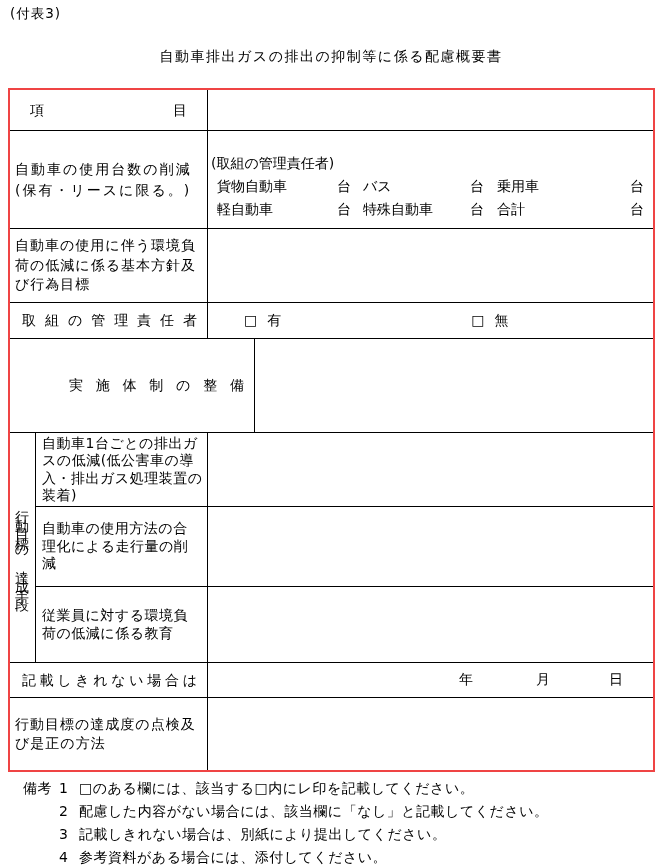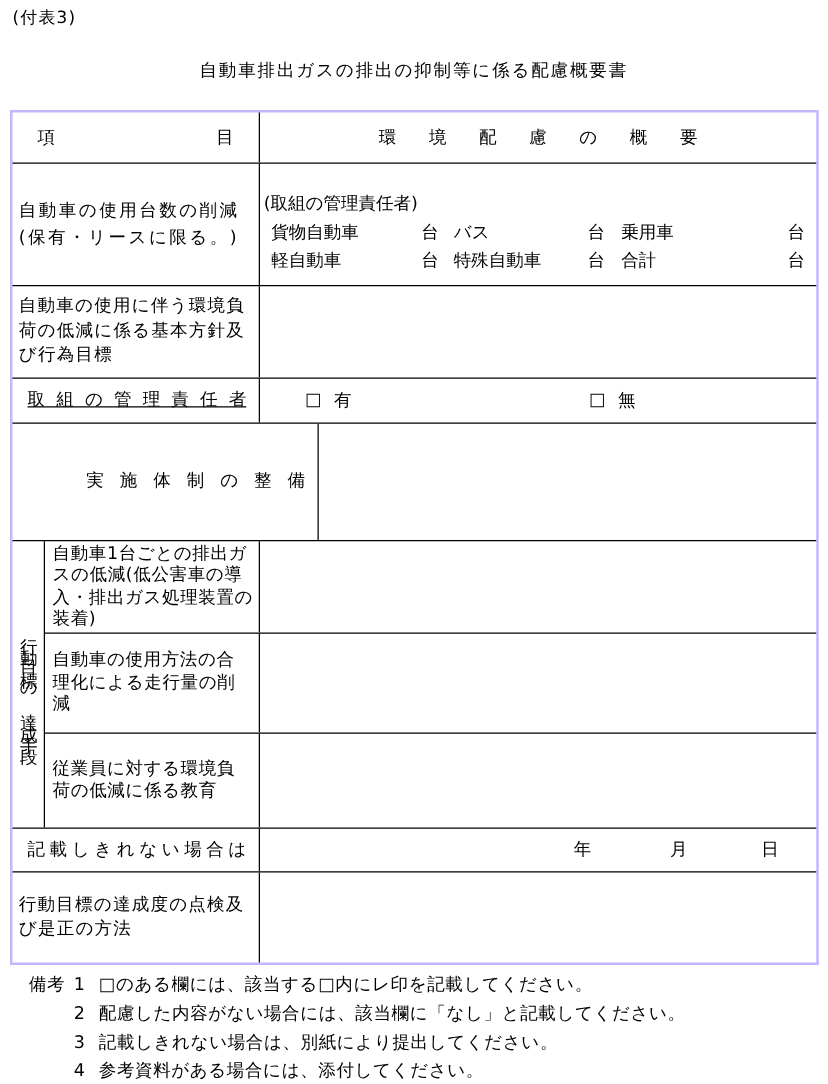--- a/index.html
+++ b/index.html
@@ -1,21 +1,21 @@
 <!DOCTYPE html>
 <html><head>
 <meta charset="utf-8">
 <style>
   html,body{margin:0;padding:0;background:#fff;color:#000;
     font-family:"DejaVu Sans",sans-serif;}
   .page{position:relative;width:662px;height:867px;background:#fff;overflow:hidden;}
   .appendix{position:absolute;left:10px;top:5px;font-size:13.5px;letter-spacing:1px;}
   .title{position:absolute;left:0;top:48px;width:662px;text-align:center;
     font-size:14px;letter-spacing:1.5px;}
-  .ftable{position:absolute;left:8px;top:88px;width:647px;border:2px solid #c4b5fd;
+  .ftable{position:absolute;left:8px;top:88px;width:647px;border:2px solid #ef4444;
     box-sizing:border-box;font-size:14px;background:#fff;}
   .tr{display:flex;box-sizing:border-box;}
   .tr + .tr{border-top:1px solid #000;}
   .lbl{width:198px;box-sizing:border-box;border-right:1px solid #000;
     display:flex;align-items:center;padding-left:5px;white-space:pre-line;
     line-height:19.5px;letter-spacing:1px;}
   .cnt{flex:1;box-sizing:border-box;position:relative;}
   
   .just{display:block;text-align:justify;text-align-last:justify;
     padding:0 10px 0 12px;letter-spacing:0;white-space:normal;}
@@ -24,21 +24,21 @@
   .hdr-ov{display:block;text-align:justify;text-align-last:justify;
     padding:0 95px;line-height:40px;}
   .r2{height:98px;}
   .r2 .lbl{letter-spacing:2px;line-height:21px;}
   .usage{display:flex;flex-direction:column;justify-content:flex-end;
     padding:0 0 7px 3px;line-height:23px;}
   .vrow{display:flex;margin-left:6px;}
   .vc1{width:120px;} .vu1{width:26px;} .vc2{width:107px;} .vu2{width:27px;}
   .vc3{width:133px;} .vu3{flex:1;}
   .r3{height:74px;}
-  .r4{height:36px;} .r4 .just{line-height:35px;text-decoration:underline;}
+  .r4{height:36px;} .r4 .just{line-height:35px;}
   .chkline{display:flex;align-items:center;height:100%;}
   .opt{display:inline-flex;gap:10px;}
   .opt0{margin-left:36px;} .opt1{margin-left:190px;}
   .r5{height:94px;padding-left:47px;} .r5 .just{line-height:93px;}
   .r6{height:230px;}
   .vcol{width:26px;box-sizing:border-box;border-right:1px solid #000;display:flex;}
   .vtext{writing-mode:vertical-rl;text-orientation:upright;margin:auto;
     letter-spacing:9px;line-height:1;}
   .subrows{flex:1;display:flex;flex-direction:column;}
   .subrow{display:flex;box-sizing:border-box;}
@@ -64,21 +64,20 @@
 
 <div class="page">
 
   <div class="appendix">(付表3)</div>
   <div class="title">自動車排出ガスの排出の抑制等に係る配慮概要書</div>
 
   <div class="ftable">
 
     <div class="tr r1">
       <div class="lbl just hdr-item">項目</div>
-      <div class="cnt hdr-ov">環境配慮の概要</div>
     </div>
 
     <div class="tr r2">
       <div class="lbl">自動車の使用台数の削減
 (保有・リースに限る。)</div>
       <div class="cnt usage">
         <div>(取組の管理責任者)</div>
         <div class="vrow">
           <span class="vc1">貨物自動車</span>
           <span class="vu1">台</span>

